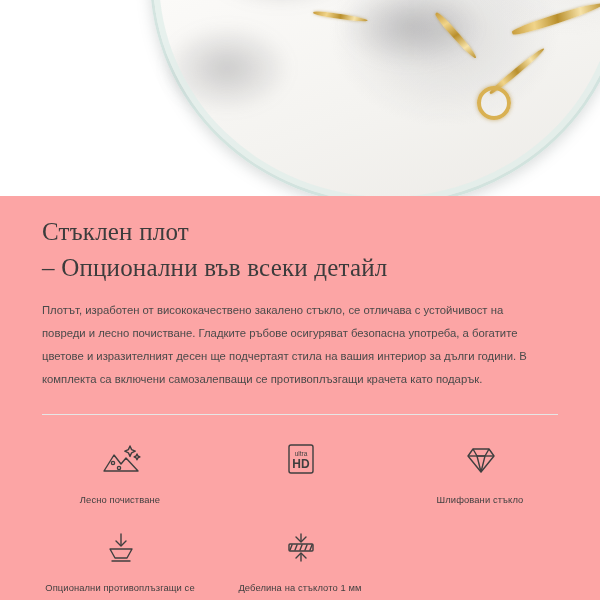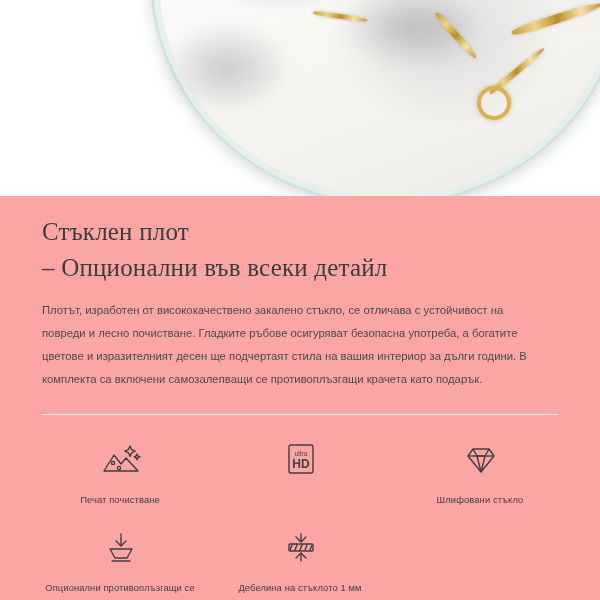--- a/index.html
+++ b/index.html
@@ -188,21 +188,21 @@
       <div class="feature">
         <div class="feature-icon">
           <svg width="44" height="40" viewBox="0 0 44 40" fill="none" stroke="#3f3f3f" stroke-width="1.4" stroke-linecap="round" stroke-linejoin="round">
             <path d="M5 31 L15 15 L22 24 L27 18 L39 31 Z"></path>
             <circle cx="14" cy="23" r="1.6"></circle>
             <circle cx="20" cy="28" r="1.6"></circle>
             <path d="M31 6 l1.6 3.6 3.6 1.6 -3.6 1.6 -1.6 3.6 -1.6 -3.6 -3.6 -1.6 3.6 -1.6 z"></path>
             <path d="M38 14 l0.9 2 2 0.9 -2 0.9 -0.9 2 -0.9 -2 -2 -0.9 2 -0.9 z"></path>
           </svg>
         </div>
-        <div class="feature-label">Печат почистване</div>
+        <div class="feature-label">Лесно почистване</div>
       </div>
 
       <div class="feature">
         <div class="feature-icon">
           <svg width="44" height="40" viewBox="0 0 44 40">
             <rect x="10" y="5" width="24" height="28" rx="2" fill="none" stroke="#3f3f3f" stroke-width="1.4"></rect>
             <text x="22" y="16" text-anchor="middle" font-family="Liberation Sans, sans-serif" font-size="6.5" fill="#3f3f3f">ultra</text>
             <text x="22" y="28" text-anchor="middle" font-family="Liberation Sans, sans-serif" font-size="12" font-weight="bold" fill="#3f3f3f">HD</text>
           </svg>
         </div>

